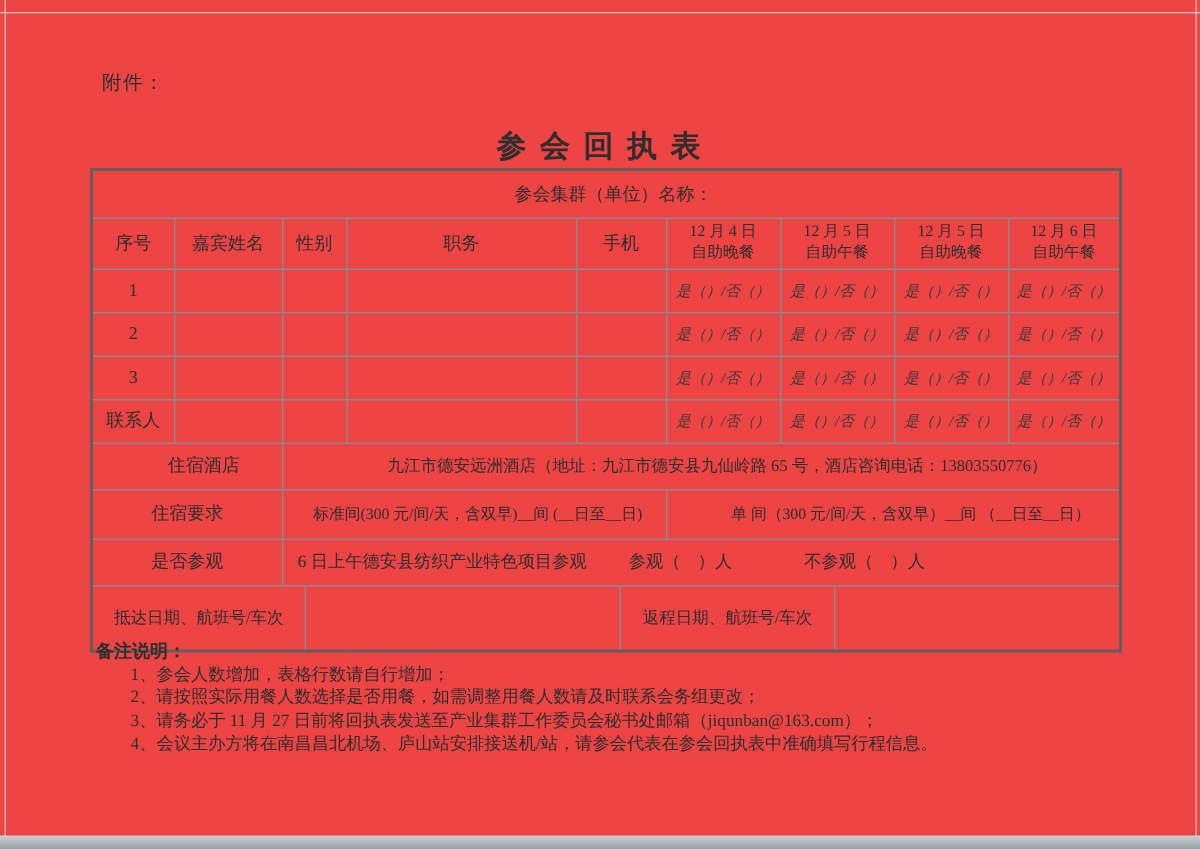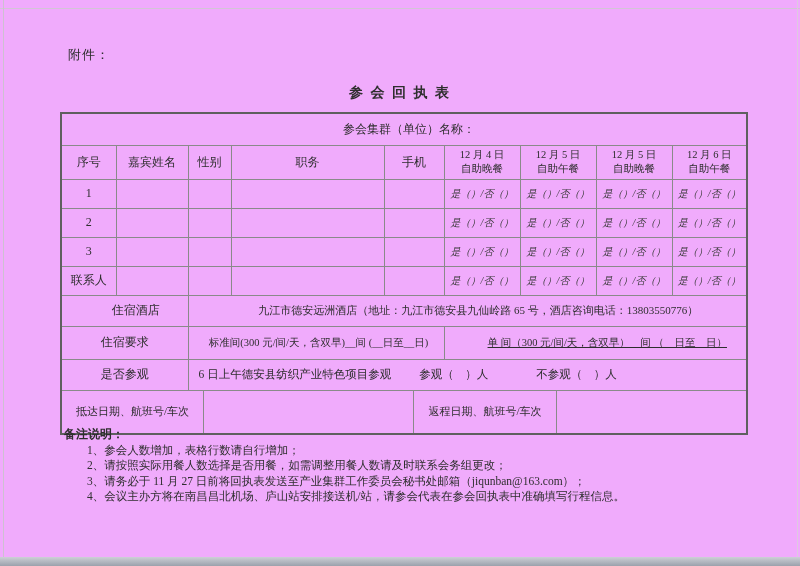--- a/index.html
+++ b/index.html
@@ -4,21 +4,21 @@
 <style>
   * { margin: 0; padding: 0; box-sizing: border-box; }
   html, body { width: 800px; height: 566px; }
   body {
     font-family: "Liberation Serif", "DejaVu Serif", serif;
     background: #e9e9e9;
   }
   .paper {
     position: relative;
     width: 800px; height: 566px;
-    background: #f0abfc;
+    background: #ef4444;
     overflow: hidden;
     color: #2e2e2e;
   }
   
   .scan-top-edge {
     position: absolute; left: 0; top: 8px; width: 100%; height: 1px;
     background: #cccccc; opacity: .8;
   }
   .scan-left-edge {
     position: absolute; left: 3px; top: 0; width: 1px; height: 100%;
@@ -31,21 +31,21 @@
   .scan-bottom-strip {
     position: absolute; left: 0; bottom: 0; width: 100%; height: 9px;
     background: linear-gradient(#cdd0d6, #9ba1ac);
   }
   .attachment {
     position: absolute; left: 68px; top: 46px;
     font-size: 13px; letter-spacing: 1px;
   }
   .title {
     position: absolute; left: 0; top: 84px; width: 100%;
-    text-align: center; font-size: 14px; font-weight: bold;
+    text-align: center; font-size: 20px; font-weight: bold;
     letter-spacing: 2px;
   }
   .form-table-wrap {
     position: absolute; left: 60px; top: 112px; width: 686px;
   }
   table.reply {
     width: 686px;
     border-collapse: collapse;
     table-layout: fixed;
     font-size: 12px;
@@ -61,21 +61,21 @@
   td.cluster-cell { text-align: left; padding-left: 10px; height: 32px; font-size: 12px; }
   tr.hdr td { height: 34px; }
   td.meal-hdr { font-size: 10.5px; line-height: 1.3; }
   td.meal-hdr span { display: block; }
   tr.guest td { height: 29px; }
   td.yesno { font-size: 10px; letter-spacing: 0; color: #3a3a3a; font-style: italic; }
   tr.hotel td { height: 31px; padding-left: 22px; }
   td.left-val { text-align: left; padding-left: 10px; font-size: 11px; }
   tr.room td { height: 33px; font-size: 10.5px; }
   td.room-std { text-align: left; padding-left: 5px; font-size: 10.2px; }
-  td.room-sgl { text-align: left; padding-left: 24px; font-size: 10.5px; text-decoration: underline; }
+  td.room-sgl { text-align: left; padding-left: 24px; font-size: 10.5px; }
   tr.visit td { height: 31px; }
   .visit-flex {
     display: flex; align-items: center; text-align: center;
     padding-left: 10px; font-size: 11.5px;
   }
   .visit-flex .seg1 { margin-right: 28px; }
   .visit-flex .seg2 { margin-right: 48px; }
   tr.travel-row td { height: 44px; padding: 0; }
   .travel-flex { display: flex; height: 100%; align-items: stretch; font-size: 11px; }
   .travel-flex > div {

